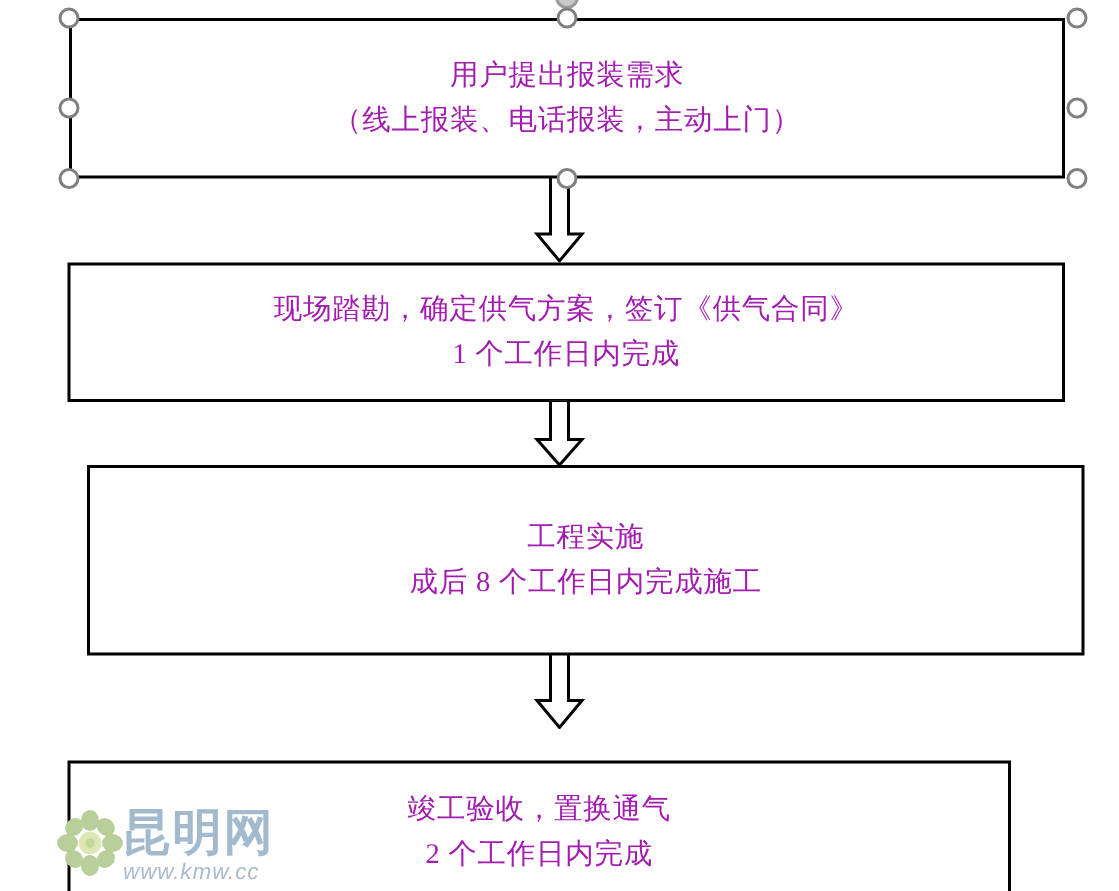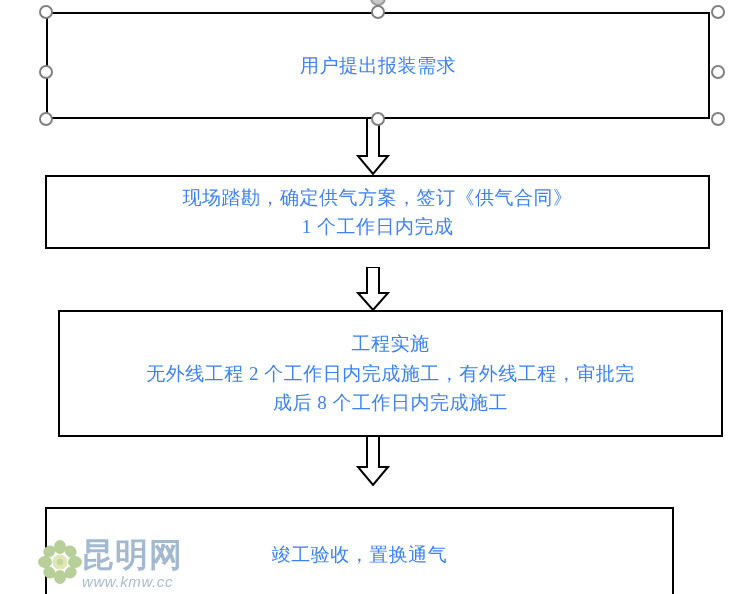--- a/index.html
+++ b/index.html
@@ -20,32 +20,32 @@
   .flow-box {
     position: absolute;
     box-sizing: border-box;
     border: 2px solid #000000;
     background: #ffffff;
     display: flex;
     flex-direction: column;
     align-items: center;
     justify-content: center;
     text-align: center;
-    color: #3b82f6;
+    color: #a21caf;
   }
   .flow-box .line {
     display: block;
     white-space: nowrap;
     font-size: 19px;
     line-height: 1.55;
     letter-spacing: 0.5px;
   }
 
   #box-1 { left: 46px;  top: 12px;  width: 664px; height: 107px; border-width: 2px; }
-  #box-2 { left: 45px;  top: 175px; width: 665px; height: 74px;  }
+  #box-2 { left: 45px;  top: 175px; width: 665px; height: 93px;  }
   #box-3 { left: 58px;  top: 310px; width: 665px; height: 127px; }
   #box-4 { left: 45px;  top: 507px; width: 629px; height: 95px;  }
 
   
   .block-arrow {
     position: absolute;
     left: 50%;
     transform: translateX(-50%);
   }
   #arrow-1 { top: 118px; height: 58px; margin-left: -0.5px; }
@@ -111,20 +111,21 @@
 
 <div id="canvas">
 
   <div class="rot-line" style="left:378px; top:-2px; height:16px;"></div>
   <div style="position:absolute; left:370px; top:-10px; width:16px; height:16px;
               box-sizing:border-box; border:2px solid #9a9a9a; border-radius:50%;
               background:#c9c9c9; z-index:19;"></div>
 
   <div class="flow-box" id="box-1">
     <span class="line">用户提出报装需求</span>
+    <span class="line">（线上报装、电话报装，主动上门）</span>
   </div>
 
   <div class="sel-handle" style="left:39px;  top:5px;"></div>
   <div class="sel-handle" style="left:371px; top:5px;"></div>
   <div class="sel-handle" style="left:711px; top:5px;"></div>
   <div class="sel-handle" style="left:39px;  top:65px;"></div>
   <div class="sel-handle" style="left:711px; top:65px;"></div>
   <div class="sel-handle" style="left:39px;  top:112px;"></div>
   <div class="sel-handle" style="left:371px; top:112px;"></div>
   <div class="sel-handle" style="left:711px; top:112px;"></div>
@@ -137,30 +138,30 @@
     <span class="line">现场踏勘，确定供气方案，签订《供气合同》</span>
     <span class="line">1 个工作日内完成</span>
   </div>
 
   <svg class="block-arrow" id="arrow-2" width="36" height="44" viewBox="0 0 36 44">
     <polygon points="12,0 24,0 24,26 33,26 18,43 3,26 12,26" fill="#ffffff" stroke="#000000" stroke-width="2" stroke-linejoin="miter"></polygon>
   </svg>
 
   <div class="flow-box" id="box-3">
     <span class="line">工程实施</span>
-    <span class="line">无外线工程 2 个工作日内完成施工，有外线工程，审批完</span>
     <span class="line">成后 8 个工作日内完成施工</span>
   </div>
 
   <svg class="block-arrow" id="arrow-3" width="36" height="50" viewBox="0 0 36 50">
     <polygon points="12,0 24,0 24,31 33,31 18,49 3,31 12,31" fill="#ffffff" stroke="#000000" stroke-width="2" stroke-linejoin="miter"></polygon>
   </svg>
 
   <div class="flow-box" id="box-4">
     <span class="line">竣工验收，置换通气</span>
+    <span class="line">2 个工作日内完成</span>
   </div>
 
   <div id="watermark">
     <svg id="wm-flower" width="44" height="44" viewBox="0 0 44 44">
       <g fill="#b8cf9a">
         <ellipse cx="22" cy="7" rx="6" ry="7"></ellipse>
         <ellipse cx="22" cy="37" rx="6" ry="7"></ellipse>
         <ellipse cx="7" cy="22" rx="7" ry="6"></ellipse>
         <ellipse cx="37" cy="22" rx="7" ry="6"></ellipse>
         <ellipse cx="11.4" cy="11.4" rx="6.4" ry="5.6" transform="rotate(-45 11.4 11.4)"></ellipse>

